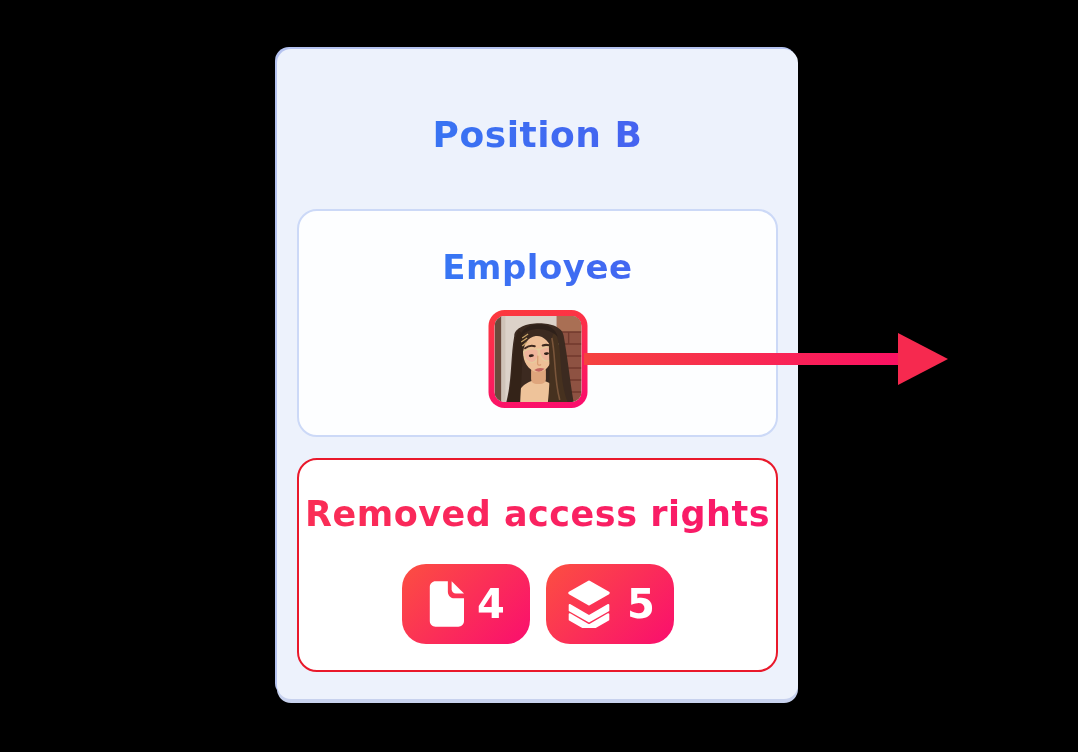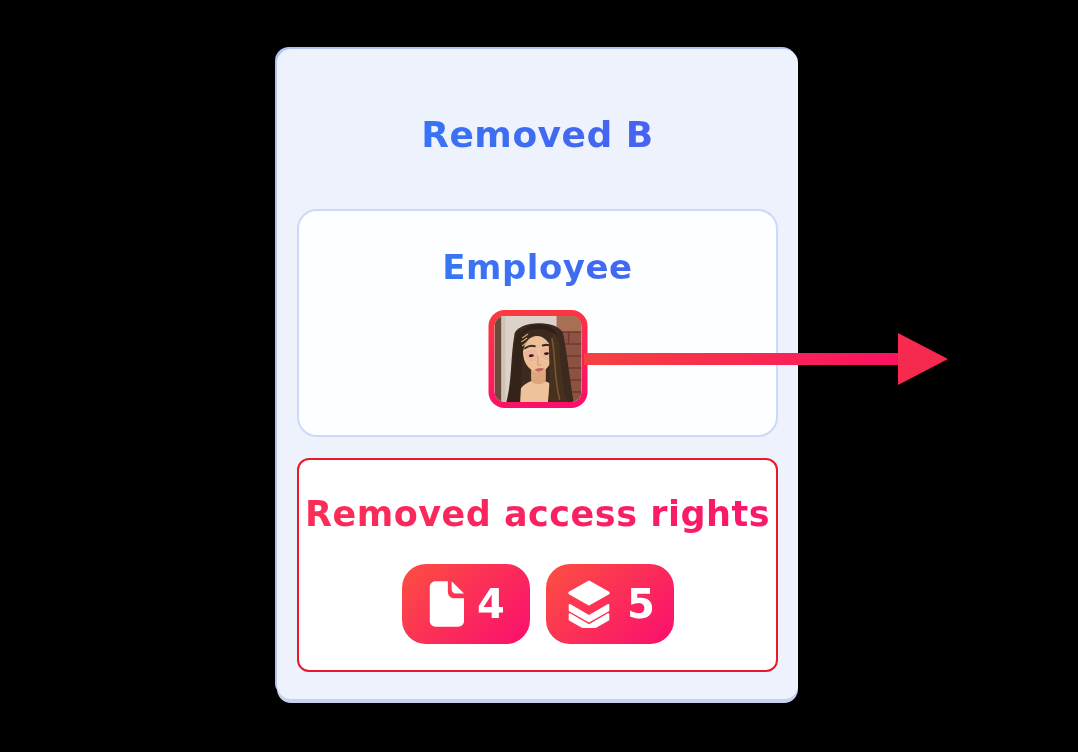--- a/index.html
+++ b/index.html
@@ -39,21 +39,21 @@
   }
   .avatar-photo {
     width:100%; height:100%; border-radius:10px; overflow:hidden; display:block;
     background:#dcd2c9;
   }
   .avatar-photo svg { display:block; width:100%; height:100%; }
 
   
   .removed-card {
     position:absolute; left:20px; top:409px; width:481px; height:214px;
-    background:#fff; border:2px solid #e9192b; border-radius:12px;
+    background:#fff; border:2px solid #e9192b; border-radius:20px;
   }
   .removed-title {
     position:absolute; top:34px; left:0; width:100%; text-align:center;
     font-size:35px; font-weight:700; letter-spacing:.5px;
     background:linear-gradient(90deg,#fa2e55,#f9176b);
     -webkit-background-clip:text; background-clip:text; color:transparent;
   }
   .badge-row {
     position:absolute; top:104px; left:0; width:100%;
     display:flex; justify-content:center; gap:16px;
@@ -72,21 +72,21 @@
   .flow-arrow { position:absolute; left:584px; top:333px; width:366px; height:52px; }
   .flow-arrow svg { display:block; width:100%; height:100%; }
 </style>
 </head>
 <body>
 
 <div class="canvas">
 
   <div class="position-card">
 
-    <div class="card-title">Removed B</div>
+    <div class="card-title">Position B</div>
 
     <div class="employee-card">
       <div class="employee-title">Employee</div>
 
       <div class="avatar-frame">
         <span class="avatar-photo">
           <svg viewBox="0 0 88 86" preserveAspectRatio="none">
 
             <rect width="88" height="86" fill="#dcd2c9"></rect>
             <rect x="0" width="7" height="86" fill="#6b4a3c"></rect>

